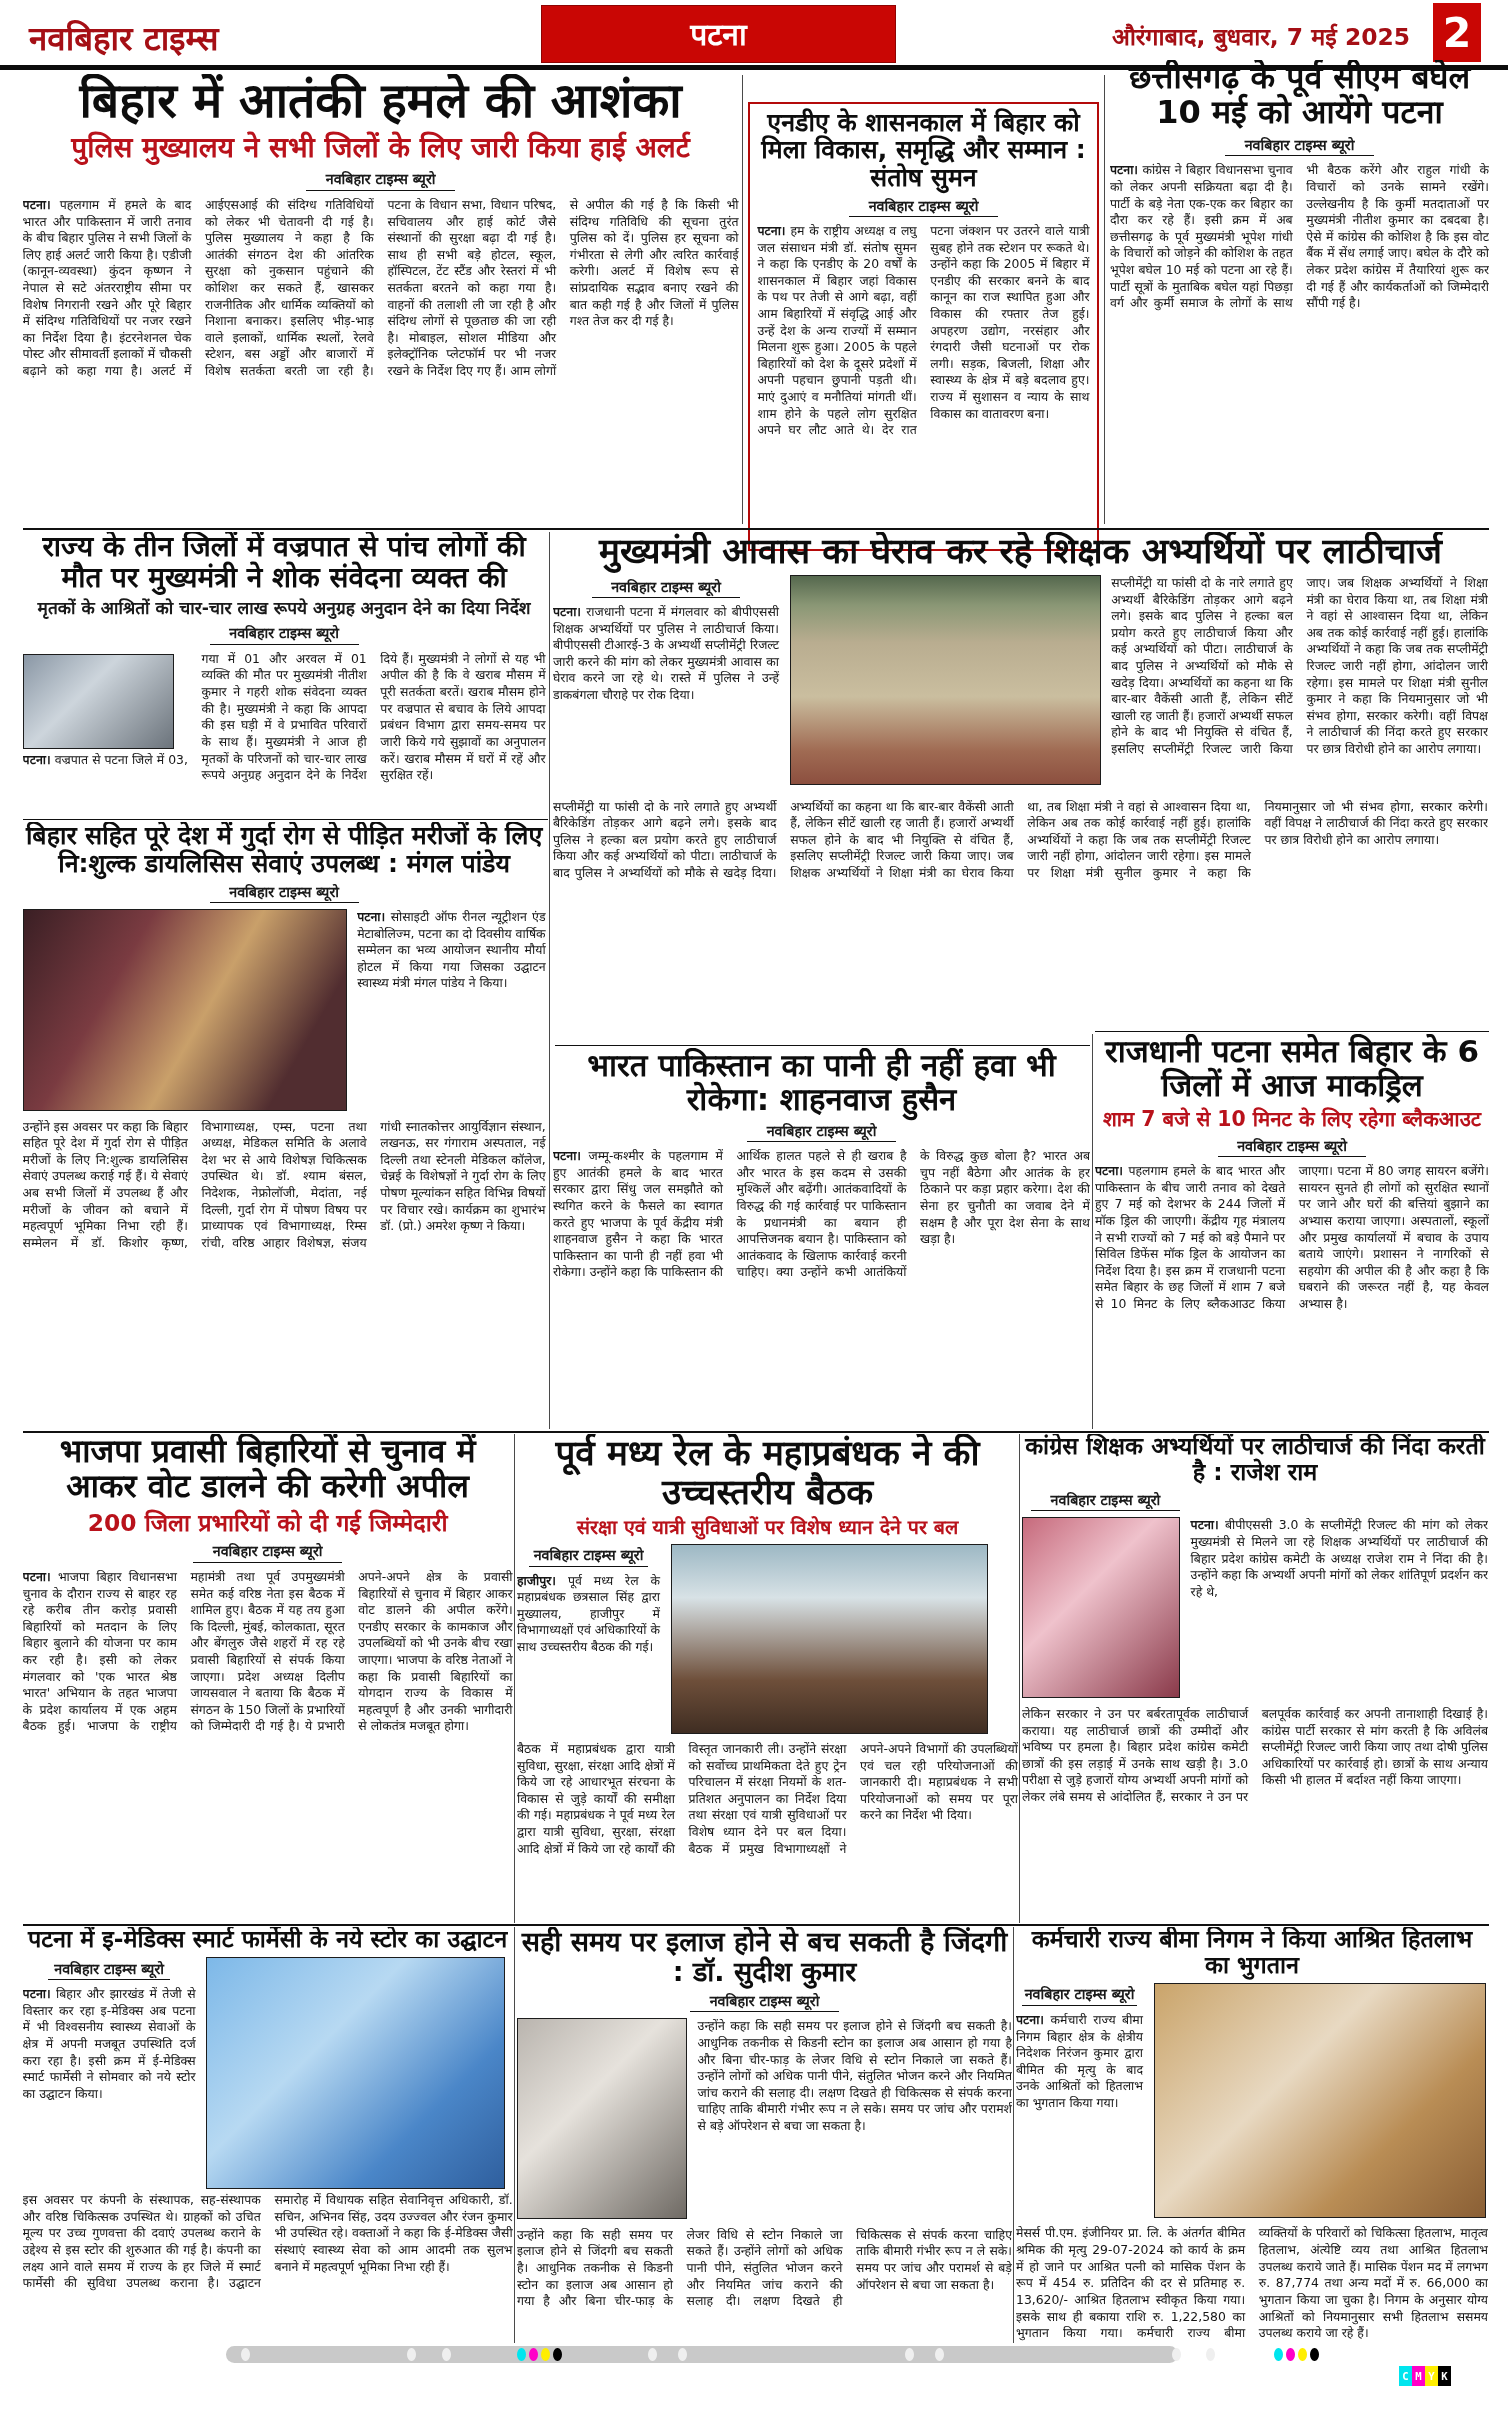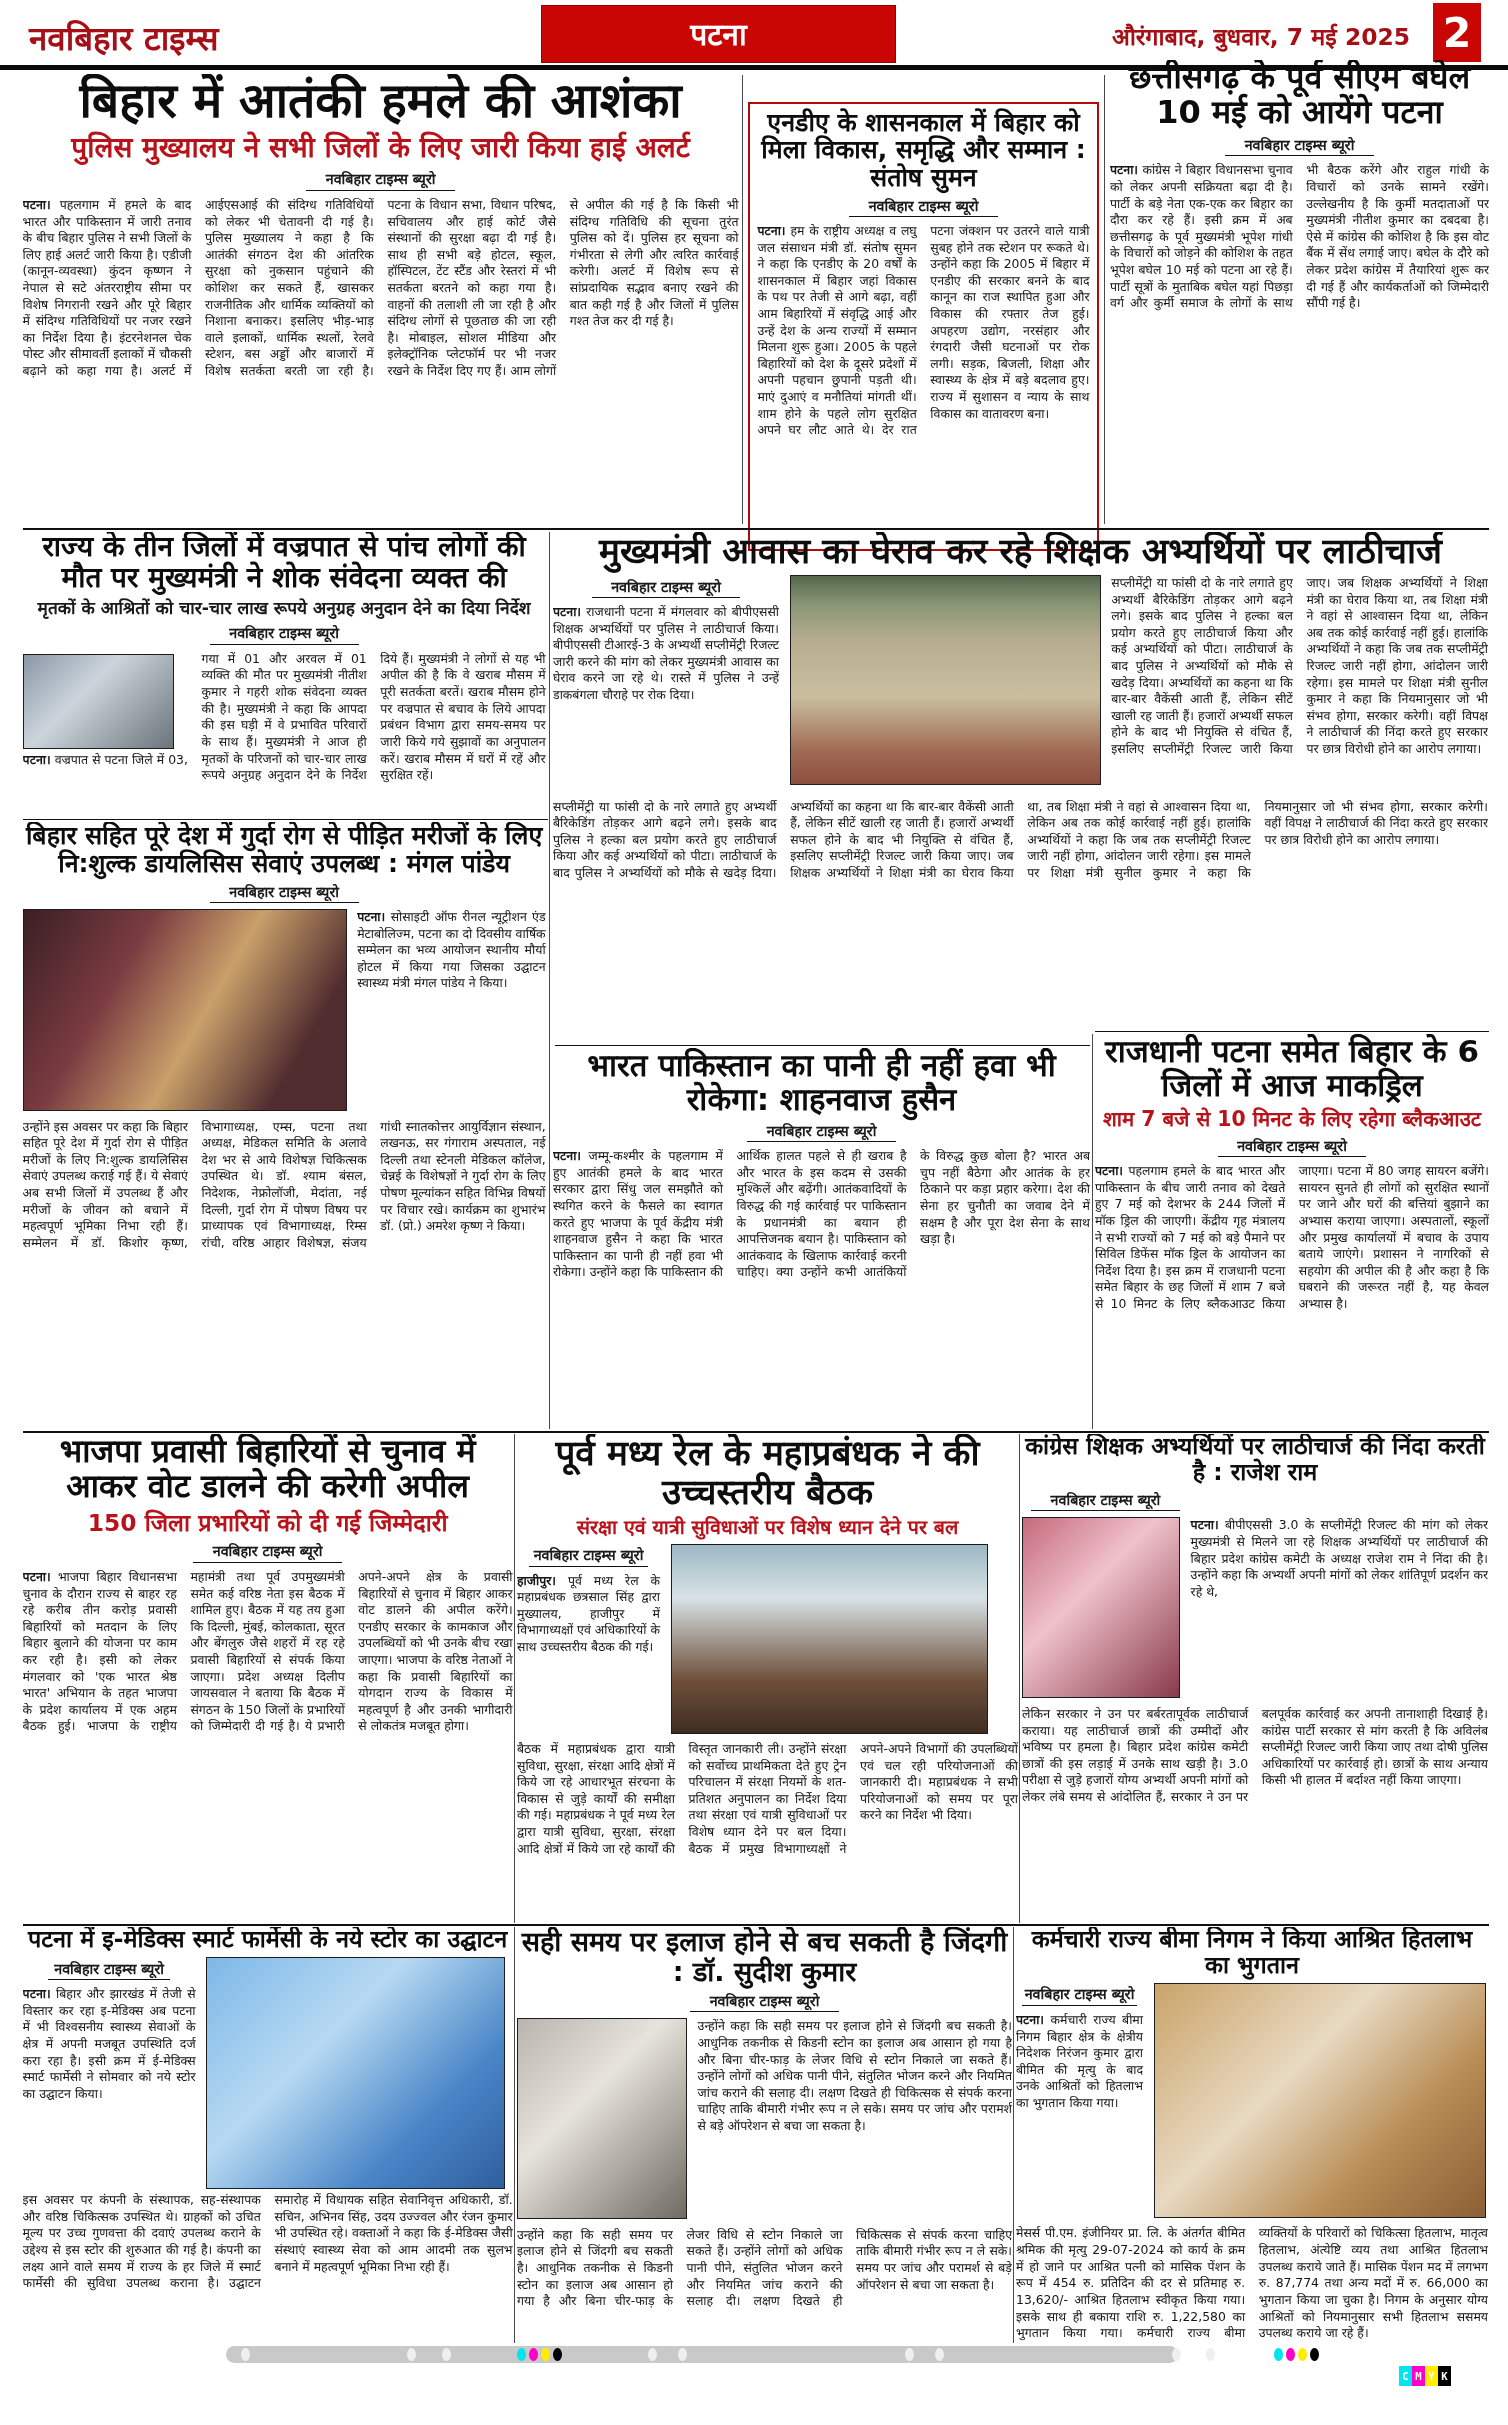--- a/index.html
+++ b/index.html
@@ -158,21 +158,21 @@
     <h2 class="sub red" style="font-size:20.4px;">शाम 7 बजे से 10 मिनट के लिए रहेगा ब्लैकआउट</h2>
     <span class="byl">नवबिहार टाइम्स ब्यूरो</span>
     <div class="body cols2" style="height:249px;">
       <b class="dl">पटना।</b>
       <span>पहलगाम हमले के बाद भारत और पाकिस्तान के बीच जारी तनाव को देखते हुए 7 मई को देशभर के 244 जिलों में मॉक ड्रिल की जाएगी। केंद्रीय गृह मंत्रालय ने सभी राज्यों को 7 मई को बड़े पैमाने पर सिविल डिफेंस मॉक ड्रिल के आयोजन का निर्देश दिया है। इस क्रम में राजधानी पटना समेत बिहार के छह जिलों में शाम 7 बजे से 10 मिनट के लिए ब्लैकआउट किया जाएगा। पटना में 80 जगह सायरन बजेंगे। सायरन सुनते ही लोगों को सुरक्षित स्थानों पर जाने और घरों की बत्तियां बुझाने का अभ्यास कराया जाएगा। अस्पतालों, स्कूलों और प्रमुख कार्यालयों में बचाव के उपाय बताये जाएंगे। प्रशासन ने नागरिकों से सहयोग की अपील की है और कहा है कि घबराने की जरूरत नहीं है, यह केवल अभ्यास है।</span>
     </div>
   </article>
 
   <article class="art" style="left:22.6px;top:1434px;width:490px;height:489px;">
     <h1 class="hl" style="font-size:32px;">भाजपा प्रवासी बिहारियों से चुनाव में आकर वोट डालने की करेगी अपील</h1>
-    <h2 class="sub red" style="font-size:23.4px;">150  जिला प्रभारियों को दी गई जिम्मेदारी</h2>
+    <h2 class="sub red" style="font-size:23.4px;">200  जिला प्रभारियों को दी गई जिम्मेदारी</h2>
     <span class="byl">नवबिहार टाइम्स ब्यूरो</span>
     <div class="body cols3" style="height:332px;">
       <b class="dl">पटना।</b>
       <span>भाजपा बिहार विधानसभा चुनाव के दौरान राज्य से बाहर रह रहे करीब तीन करोड़ प्रवासी बिहारियों को मतदान के लिए बिहार बुलाने की योजना पर काम कर रही है। इसी को लेकर मंगलवार को 'एक भारत श्रेष्ठ भारत' अभियान के तहत भाजपा के प्रदेश कार्यालय में एक अहम बैठक हुई। भाजपा के राष्ट्रीय महामंत्री तथा पूर्व उपमुख्यमंत्री समेत कई वरिष्ठ नेता इस बैठक में शामिल हुए। बैठक में यह तय हुआ कि दिल्ली, मुंबई, कोलकाता, सूरत और बेंगलुरु जैसे शहरों में रह रहे प्रवासी बिहारियों से संपर्क किया जाएगा। प्रदेश अध्यक्ष दिलीप जायसवाल ने बताया कि बैठक में संगठन के 150 जिलों के प्रभारियों को जिम्मेदारी दी गई है। ये प्रभारी अपने-अपने क्षेत्र के प्रवासी बिहारियों से चुनाव में बिहार आकर वोट डालने की अपील करेंगे। एनडीए सरकार के कामकाज और उपलब्धियों को भी उनके बीच रखा जाएगा। भाजपा के वरिष्ठ नेताओं ने कहा कि प्रवासी बिहारियों का योगदान राज्य के विकास में महत्वपूर्ण है और उनकी भागीदारी से लोकतंत्र मजबूत होगा।</span>
     </div>
   </article>
 
   <article class="art" style="left:517px;top:1434px;width:501px;height:489px;">
     <h1 class="hl" style="font-size:35px;">पूर्व मध्य रेल के महाप्रबंधक ने की उच्चस्तरीय बैठक</h1>
     <h2 class="sub red" style="font-size:19.6px;">संरक्षा एवं यात्री सुविधाओं पर विशेष ध्यान देने पर बल</h2>

